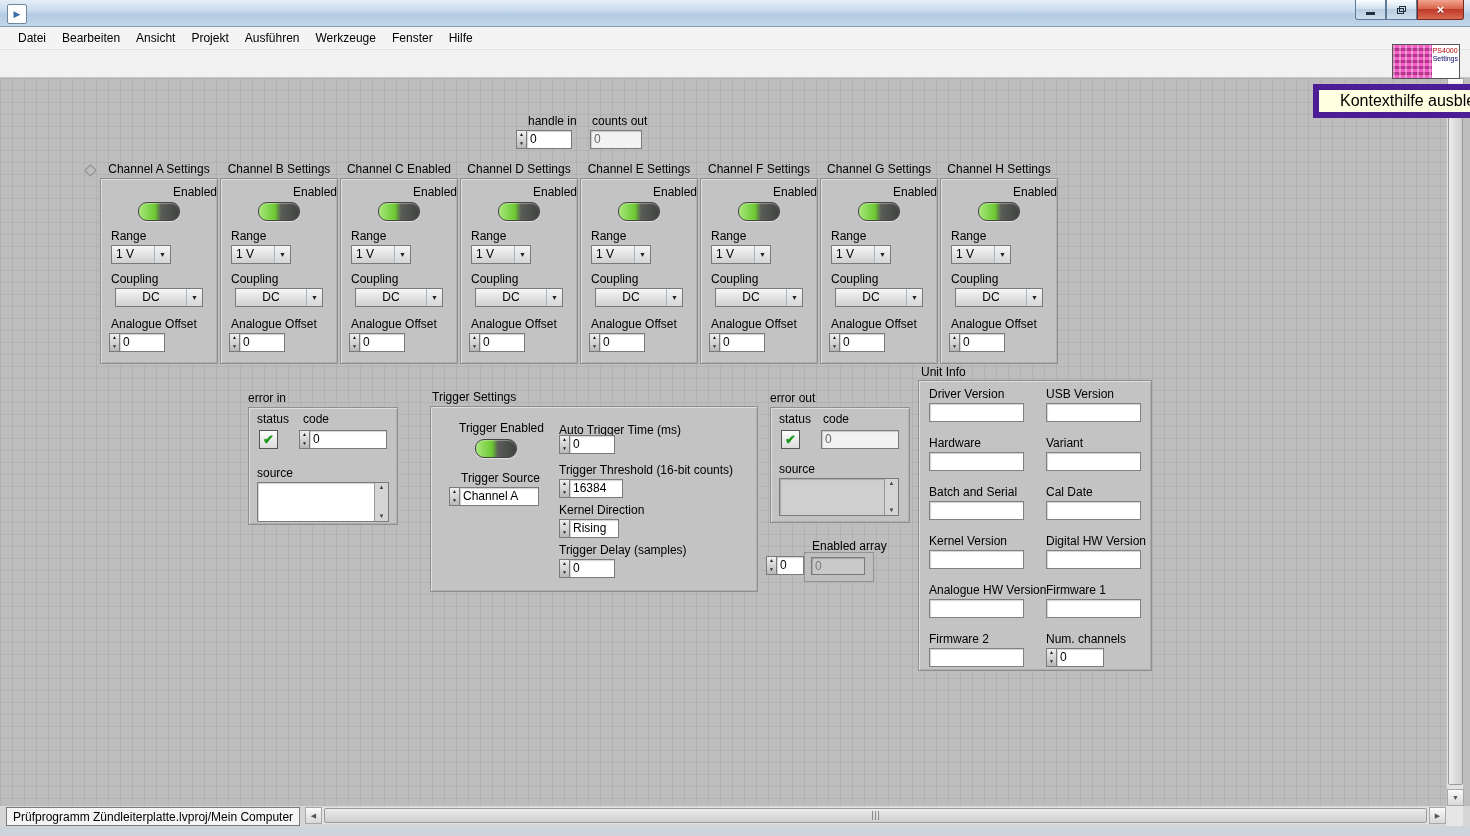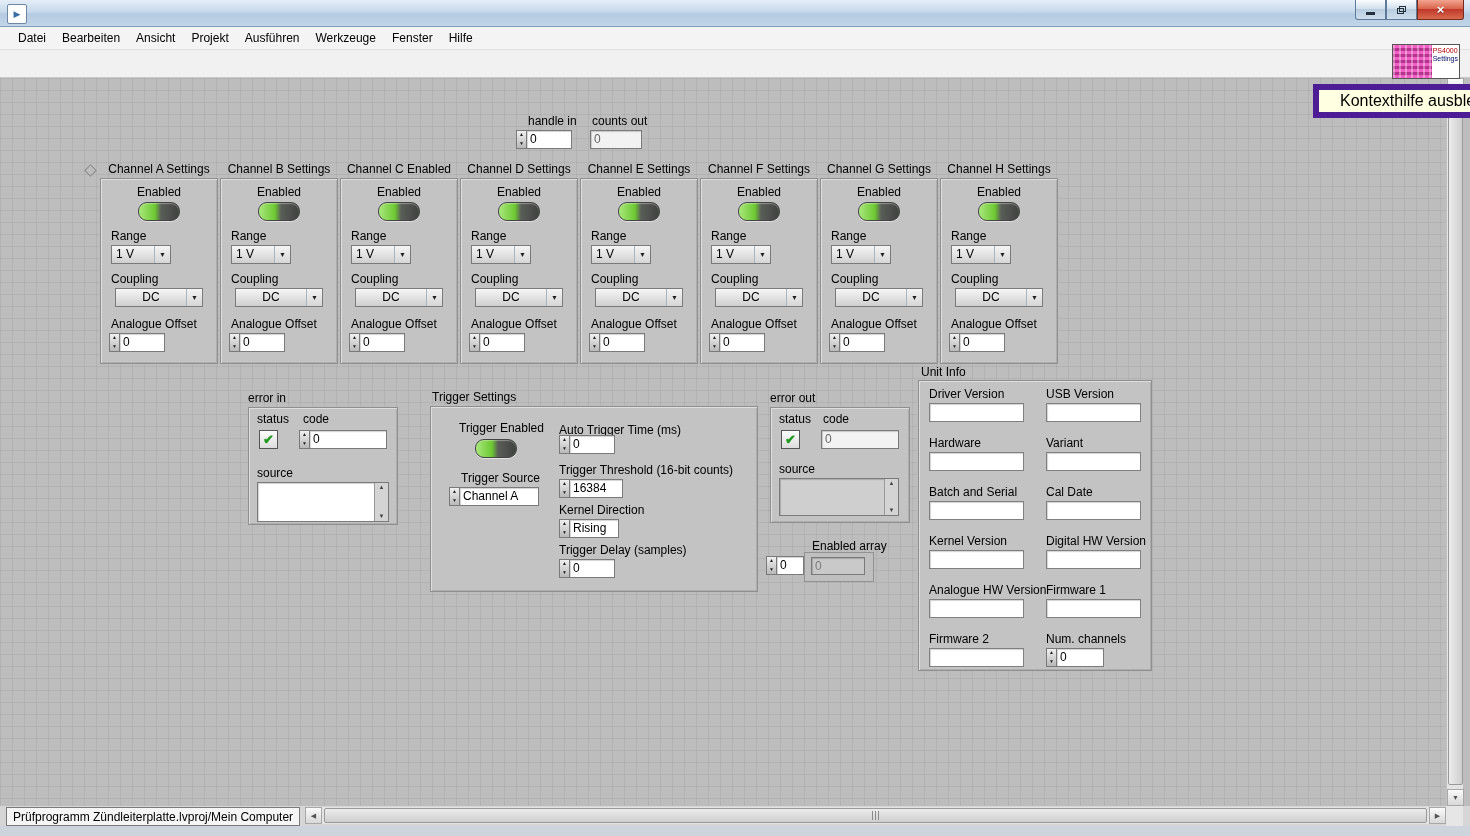--- a/index.html
+++ b/index.html
@@ -105,21 +105,21 @@
   .src-text{position:absolute;left:3px;top:2px;font-size:12px;}
   .src-scroll{position:absolute;right:0;top:0;bottom:0;width:13px;background:#d4d4d4;border-left:1px solid #999;
     display:flex;flex-direction:column;justify-content:space-between;}
   .src-scroll span{font-size:6px;line-height:9px;text-align:center;color:#444;}
   .array-frame{border:1px solid #929292;background:#bfbfbf;box-sizing:border-box;}
 
   
   .channel-wrap{position:absolute;top:162px;width:118px;z-index:2;}
   .ch-title{text-align:center;height:15px;}
   .ch-box{margin-top:1px;height:186px;box-sizing:border-box;padding-top:6px;}
-  .ctr{text-align:center;}
+  .ctr{text-align:right;}
   .ind{margin:8px 0 2px 10px;}
   .led-ch{margin:3px auto 0;}
   .dd-range{width:60px;margin-left:10px;}
   .dd-coupling{width:88px;margin-left:14px;}
   .off-num{margin-left:8px;margin-top:1px;}
   .off-num .num-field{width:46px;}
 
   
   #unitinfo-grid{display:grid;grid-template-columns:117px 100px;row-gap:14px;}
   .ui-cell .lbl{margin-bottom:2px;}

